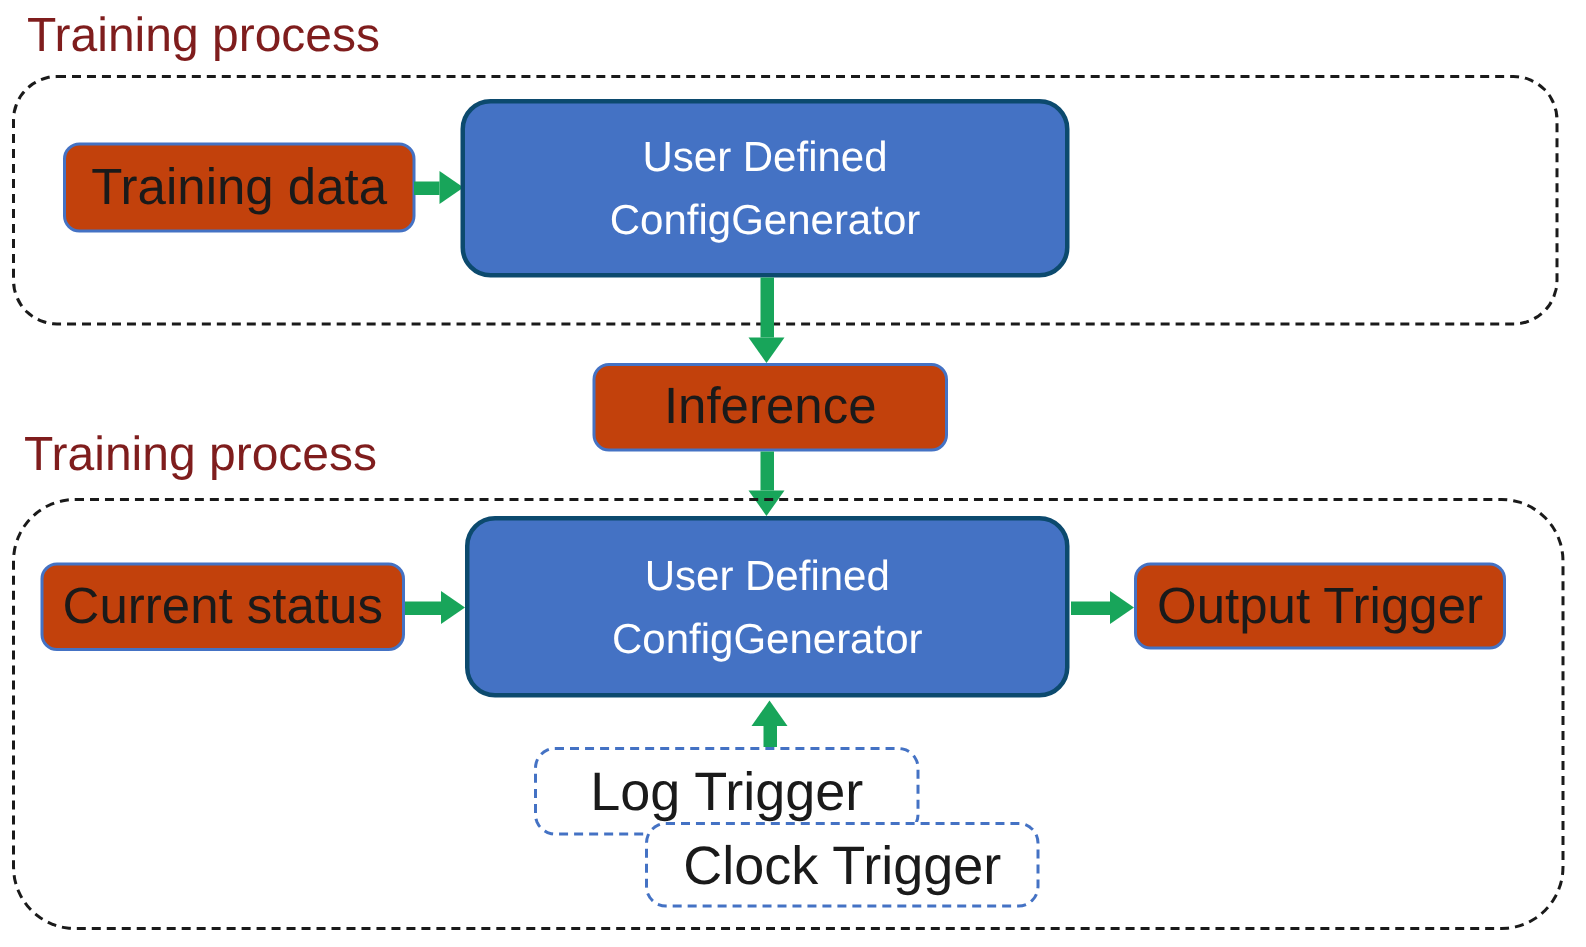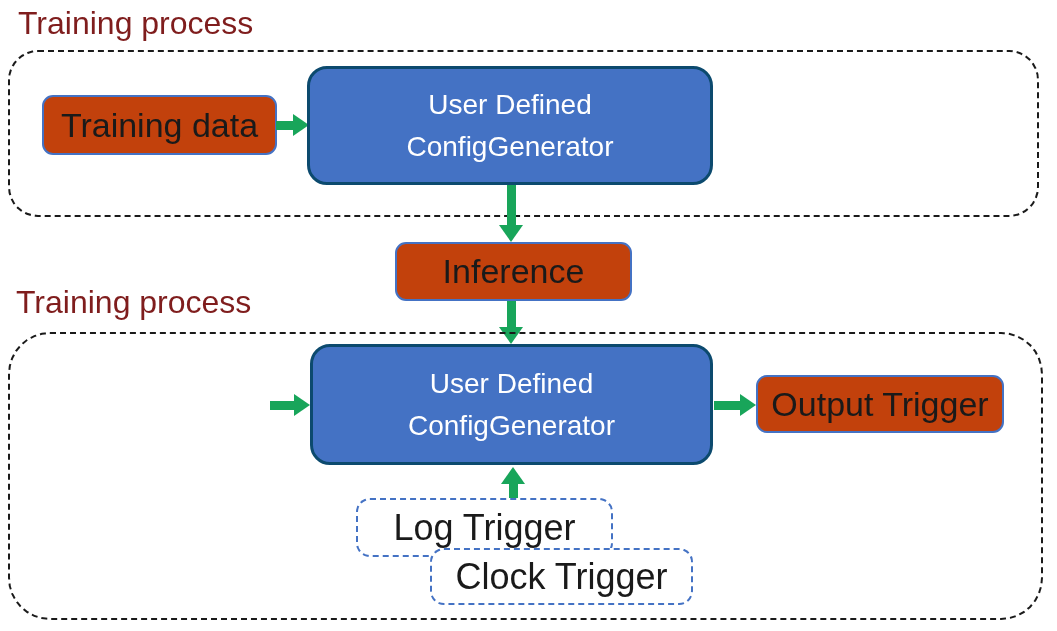--- a/index.html
+++ b/index.html
@@ -146,20 +146,23 @@
 
   <div class="abs arrow-v" style="left:499px; top:301px; width:24px; height:43px;">
     <div class="shaft"></div>
     <div class="head-down"></div>
   </div>
 
   <div class="abs section-label" style="left:16px; top:284px;">Training process</div>
 
   <div class="abs dashed-container infer" style="left:8px; top:332px; width:1035px; height:288px;"></div>
 
+  <div class="abs white-box" style="left:27px; top:375px; width:243px; height:59px;">
+    <span>Current status</span>
+  </div>
 
   <div class="abs arrow-h" style="left:270px; top:394px; width:40px; height:22px;">
     <div class="shaft"></div>
     <div class="head"></div>
   </div>
 
   <div class="abs blue-box" style="left:310px; top:344px; width:403px; height:121px;">
     <span>User Defined</span>
     <span>ConfigGenerator</span>
   </div>

